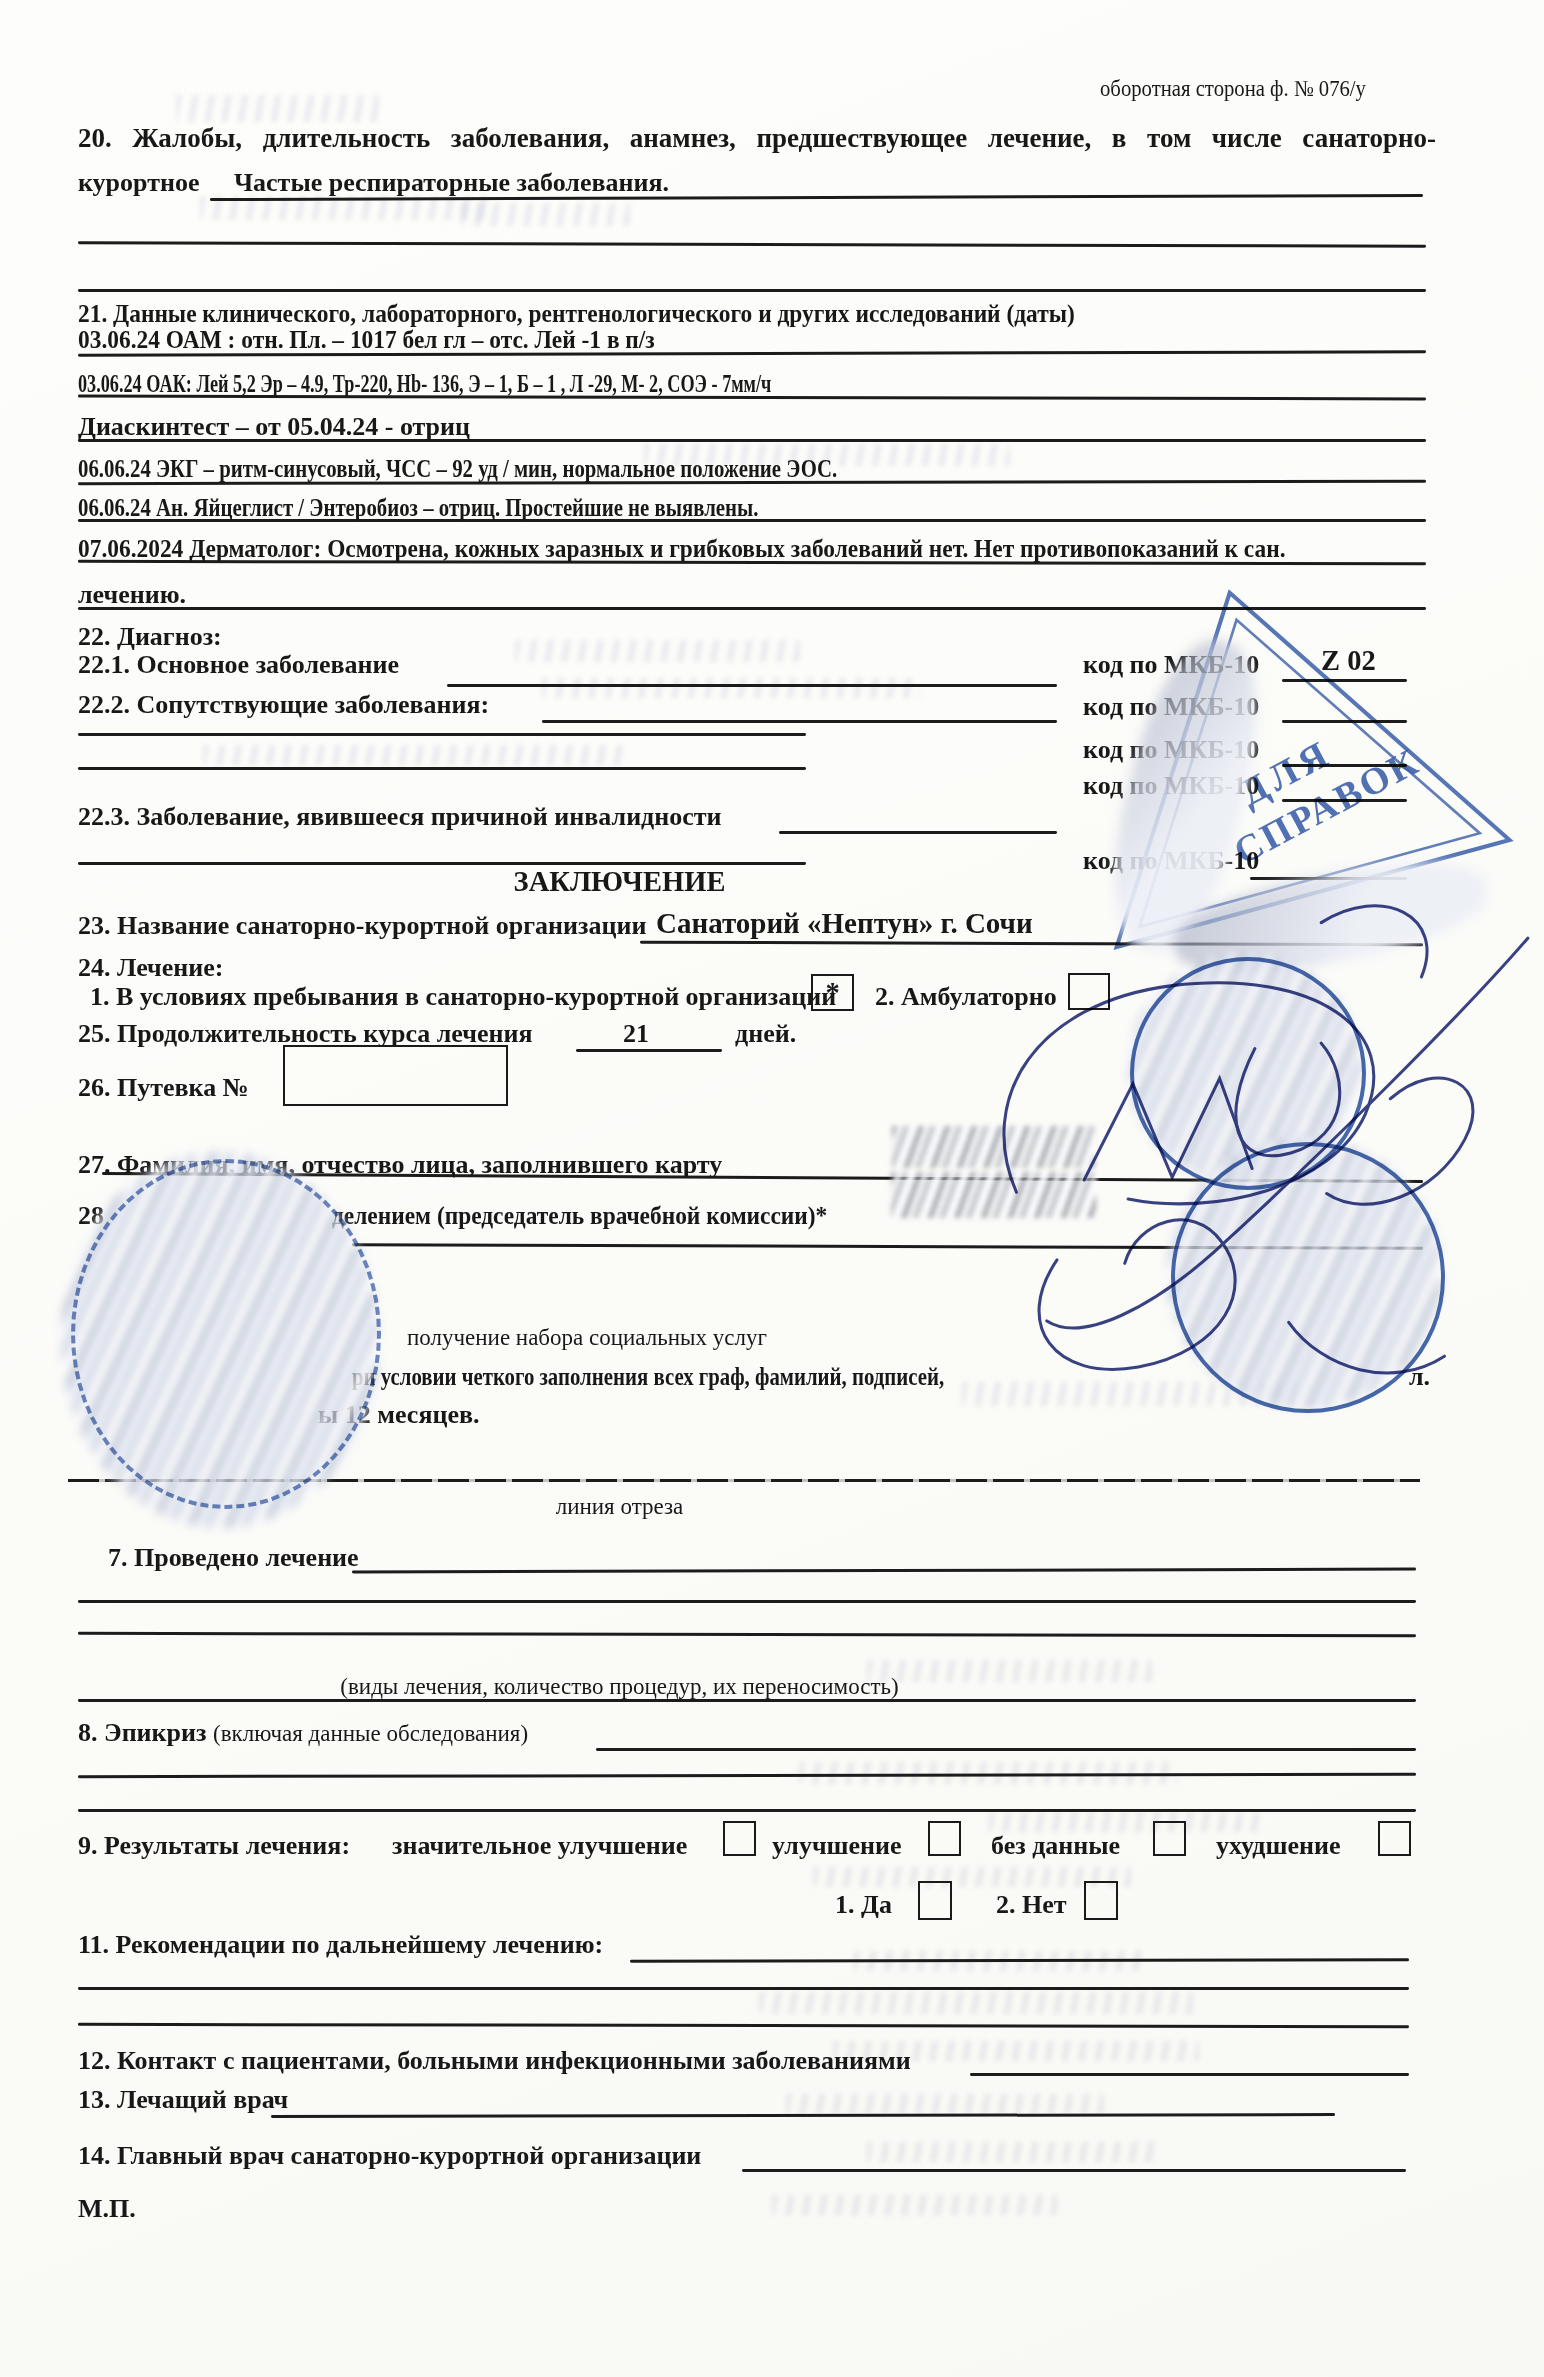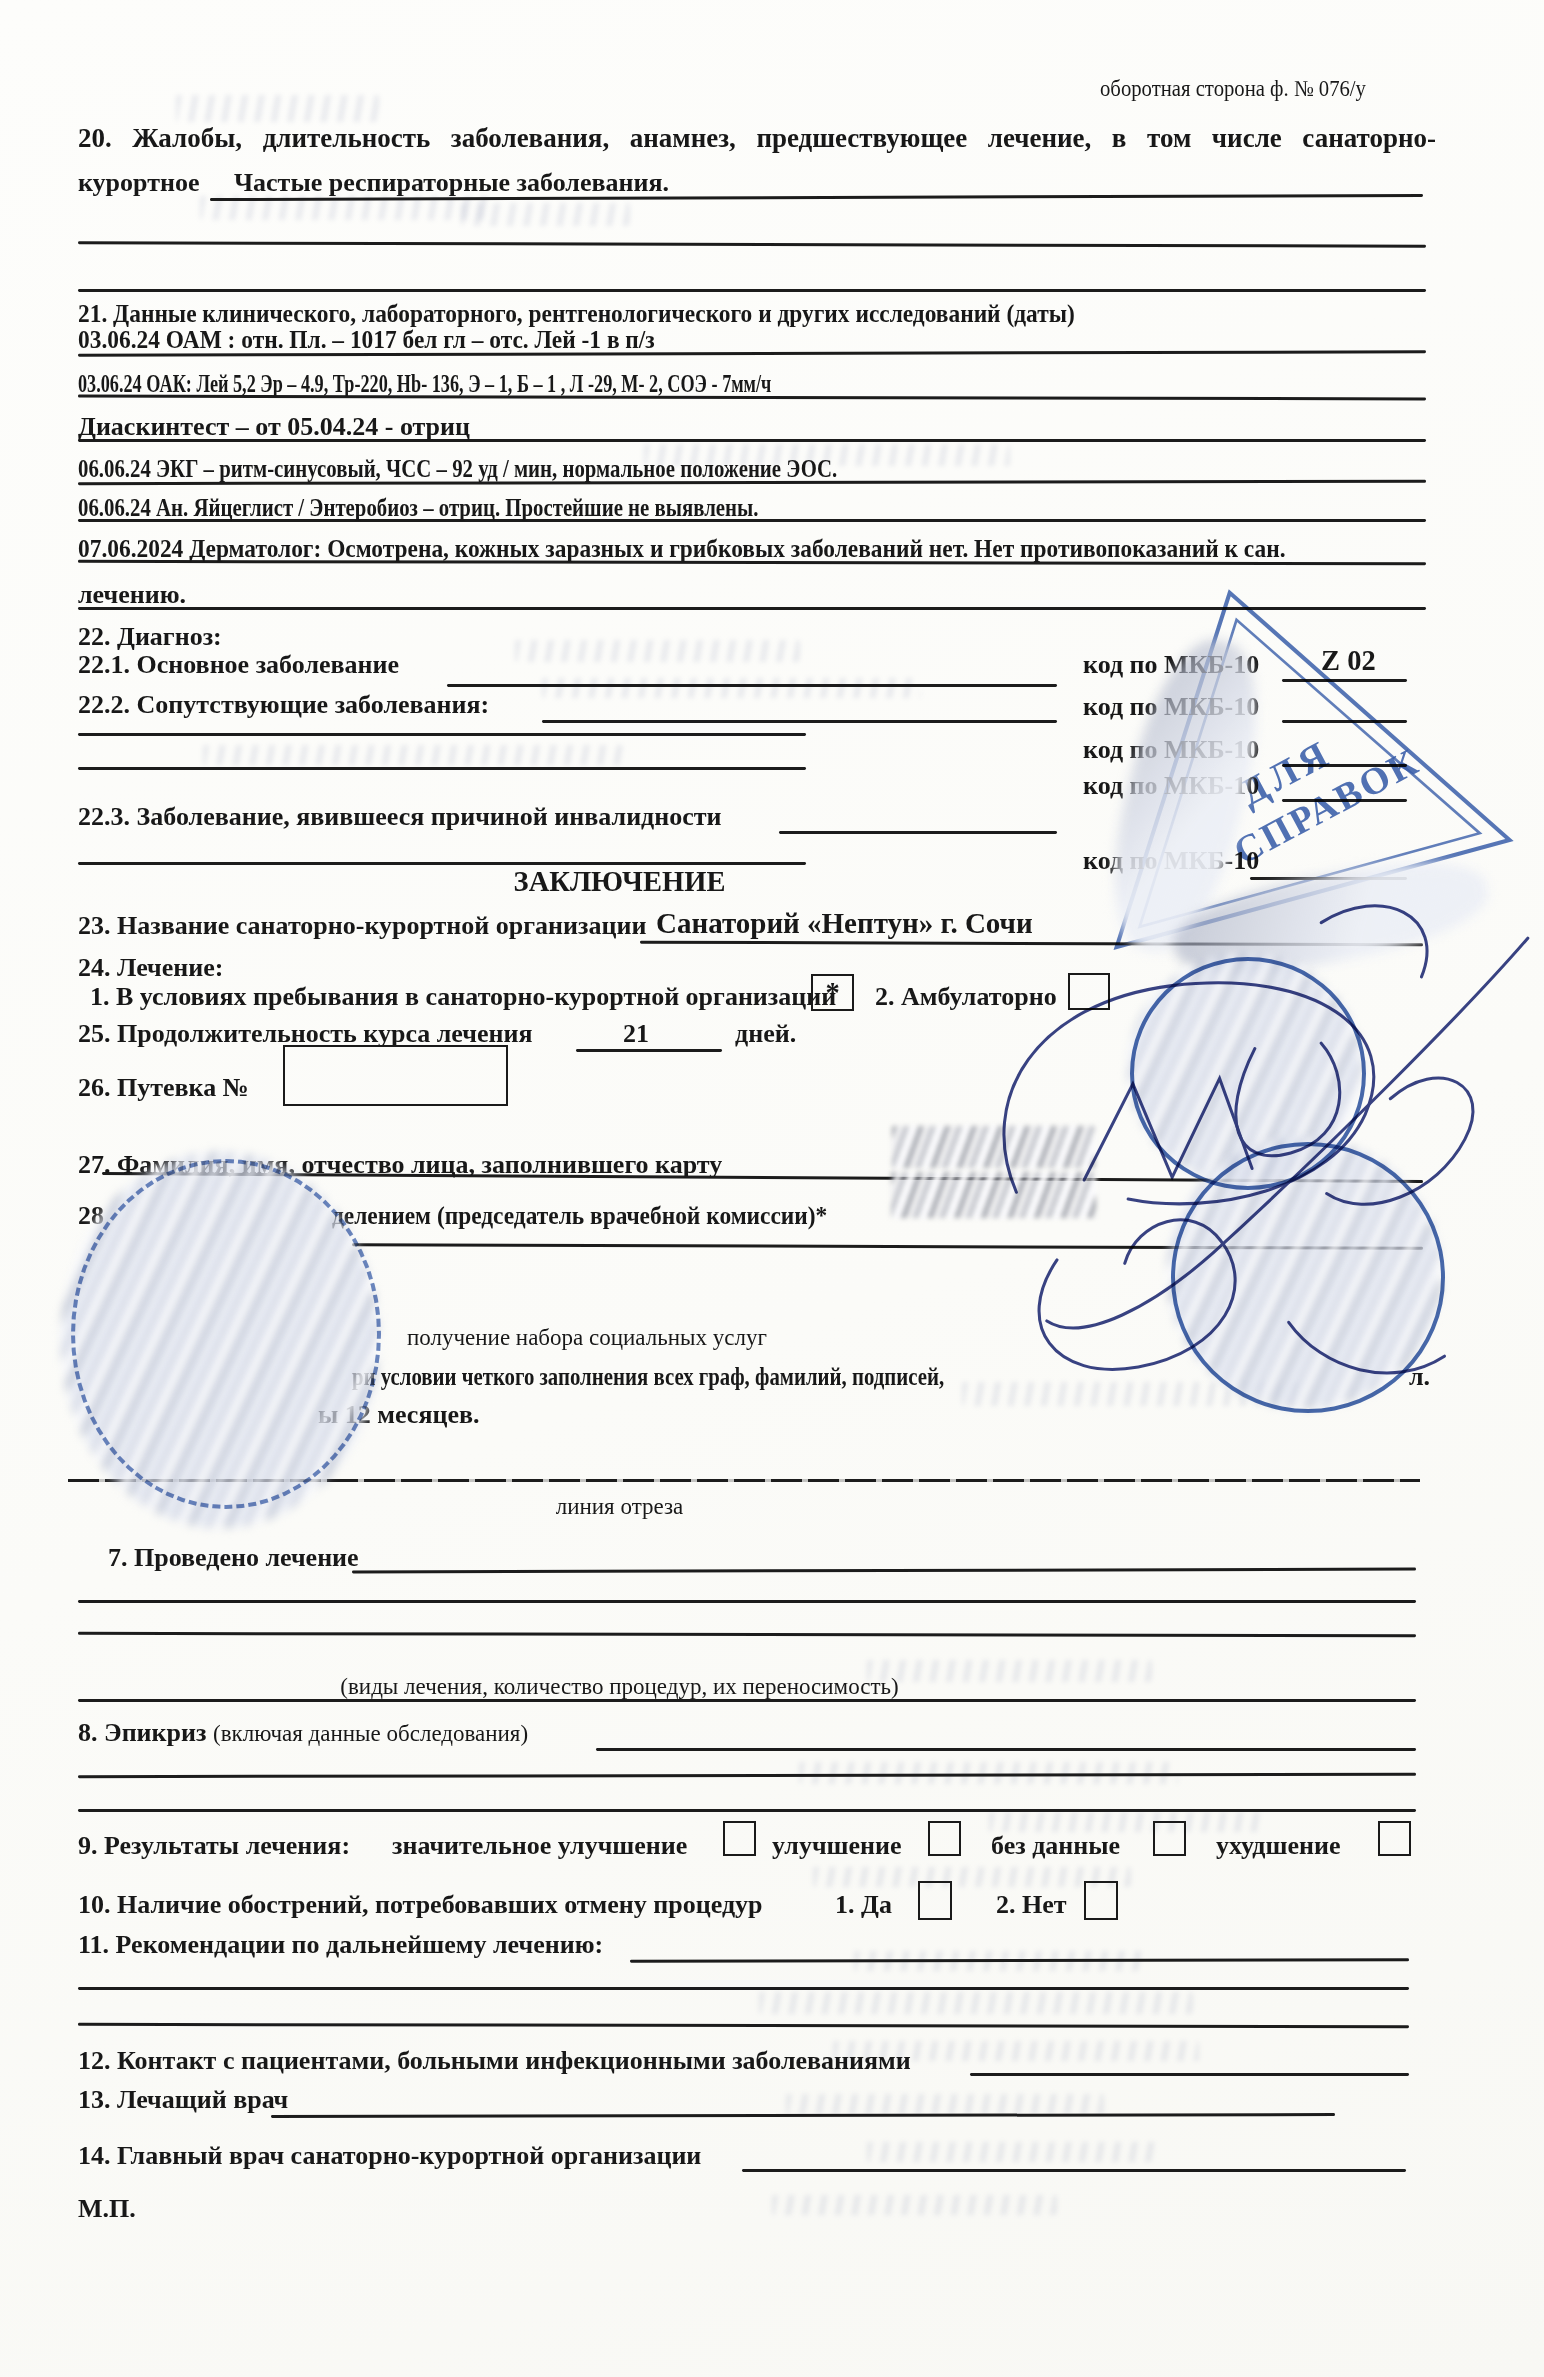--- a/index.html
+++ b/index.html
@@ -160,21 +160,20 @@
   <div class="t" style="left:78px;top:1831px;">9. Результаты лечения:</div>
   <div class="t" style="left:392px;top:1831px;text-align:center;">значительное улучшение</div>
   <div class="cb" style="left:723px;top:1821px;width:28.5px;height:31px;"></div>
   <div class="t" style="left:772px;top:1831px;">улучшение</div>
   <div class="cb" style="left:928px;top:1821px;width:28.5px;height:31px;"></div>
   <div class="t" style="left:991px;top:1831px;">без данные</div>
   <div class="cb" style="left:1153px;top:1821px;width:28.5px;height:31px;"></div>
   <div class="t" style="left:1216px;top:1831px;">ухудшение</div>
   <div class="cb" style="left:1378px;top:1821px;width:28.5px;height:31px;"></div>
 
-  <div class="t" style="left:78px;top:1890px;">10. Наличие обострений, потребовавших отмену процедур</div>
   <div class="t" style="left:835px;top:1890px;">1. Да</div>
   <div class="cb" style="left:918px;top:1881px;width:30px;height:35px;"></div>
   <div class="t" style="left:996px;top:1890px;">2. Нет</div>
   <div class="cb" style="left:1084px;top:1881px;width:30px;height:35px;"></div>
 
   <div class="t" style="left:78px;top:1930px;">11. Рекомендации по дальнейшему лечению:</div>
   <div class="ul" style="left:630px;top:1959px;width:779px;transform:rotate(-.1deg);"></div>
   <div class="ul" style="left:78px;top:1987px;width:1331px;"></div>
   <div class="ul" style="left:78px;top:2024px;width:1331px;transform:rotate(.1deg);"></div>
 

